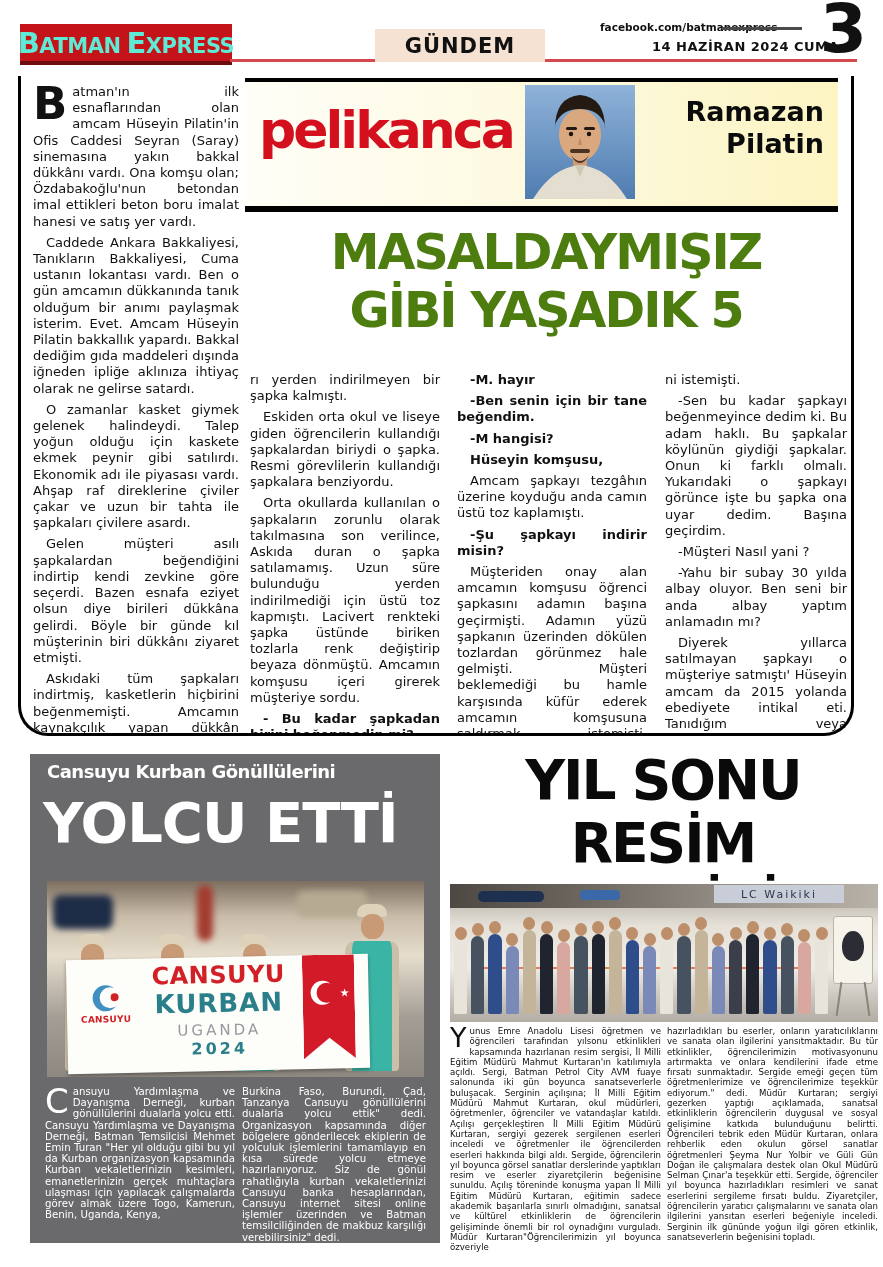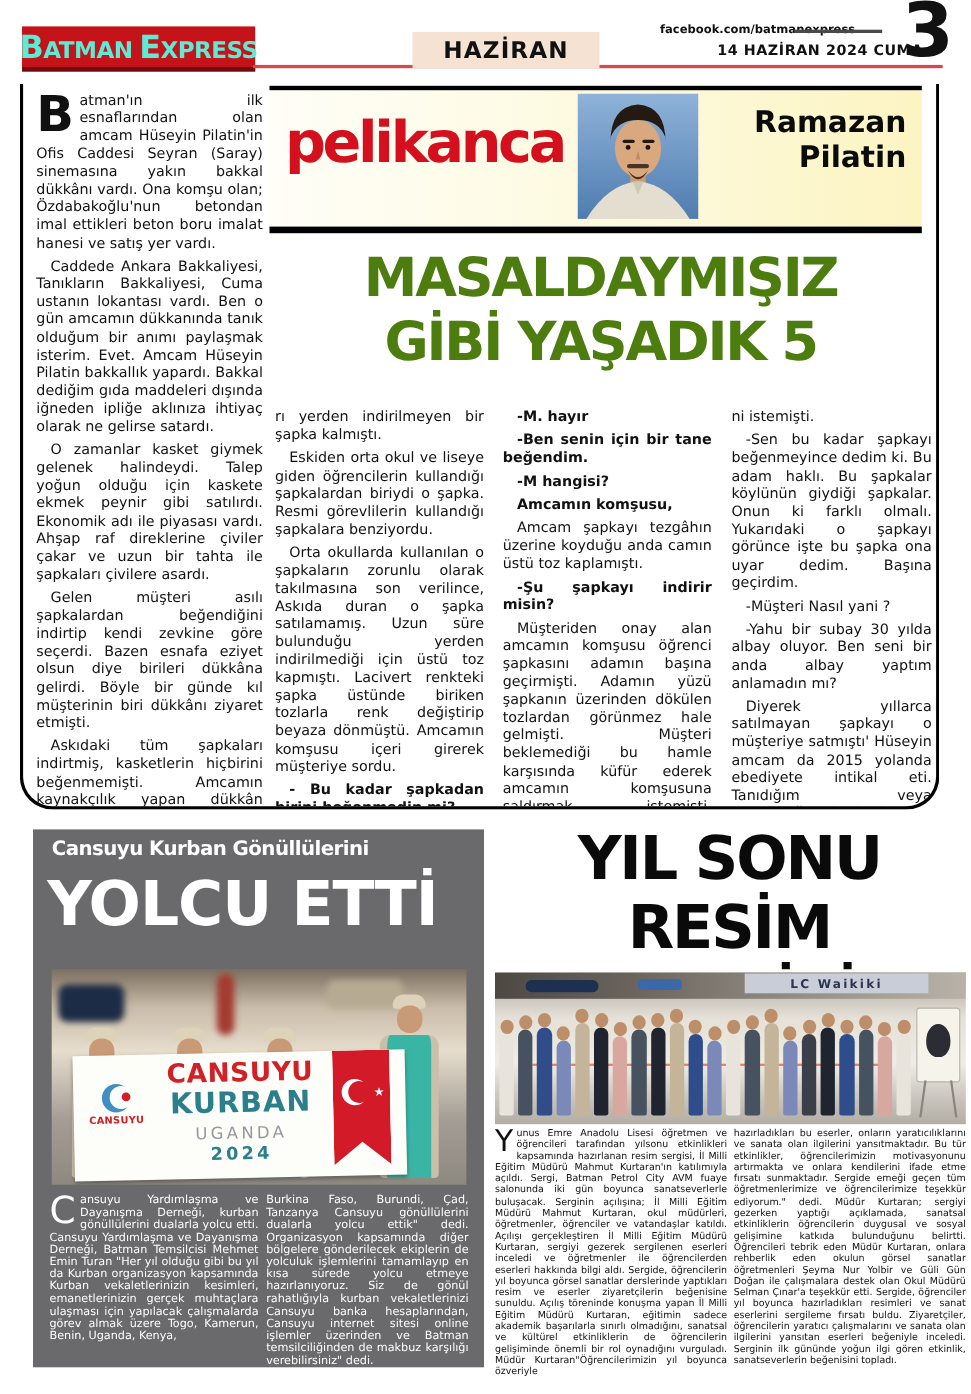--- a/index.html
+++ b/index.html
@@ -120,23 +120,23 @@
   }
   .s-photo{
     position:absolute;left:450px;top:884px;width:428px;height:138px;overflow:hidden;
     background:linear-gradient(180deg,#aaa49a 0%,#e5e1d8 30%,#efece6 60%,#c6c1b9 85%,#b2ada5 100%);
   }
   .s-ceiling{position:absolute;left:0;top:0;width:100%;height:24px;
     background:linear-gradient(90deg,#4d4842 0%,#6b655e 30%,#948e86 65%,#b8b2a8 100%);}
   .sign1{position:absolute;left:28px;top:7px;width:66px;height:11px;background:#1d3050;border-radius:5px;}
   .sign2{position:absolute;left:130px;top:6px;width:40px;height:10px;background:#3a68a8;border-radius:4px;}
   .lcband{
-    position:absolute;right:34px;top:1px;width:167px;height:18px;background:#c9cdd8;
+    position:absolute;right:34px;top:1px;width:130px;height:18px;background:#c9cdd8;
     display:flex;align-items:center;justify-content:center;
-    font-size:11px;font-weight:700;letter-spacing:2px;color:#2e3550;
+    font-size:11px;font-weight:400;letter-spacing:2px;color:#2e3550;
   }
   .ribbon-line{position:absolute;left:8%;right:16%;top:60%;height:2px;background:#e05a34;opacity:.75;}
   .crowd{position:absolute;left:4px;right:50px;bottom:8px;display:flex;align-items:flex-end;gap:4px;}
   .pp{flex:1;height:74px;border-radius:7px 7px 2px 2px;background:#3a3f4a;position:relative;}
   .pp::before{content:"";position:absolute;top:-13px;left:50%;transform:translateX(-50%);
     width:12px;height:13px;border-radius:50%;background:#bd8e6a;}
   .pp:nth-child(3n){background:#20242e;height:80px;}
   .pp:nth-child(3n+1){background:#e8e4dc;}
   .pp:nth-child(4n){background:#7a89b8;height:68px;}
   .pp:nth-child(5n){background:#c3b49a;height:84px;}
@@ -162,21 +162,21 @@
   .s-drop{float:left;font-size:27px;line-height:21px;font-weight:400;padding:1px 3px 0 0;}
 </style>
 </head>
 <body>
 
 <div class="logo">
   <span class="logo-word">Batman</span>
   <span class="logo-word">Express</span>
 </div>
 <div class="red-rule"></div>
-<div class="section-box">HAZİRAN</div>
+<div class="section-box">GÜNDEM</div>
 <div class="fb-text">facebook.com/batmanexpress</div>
 <div class="fb-rule"></div>
 <div class="date-text">14 HAZİRAN 2024 CUMA</div>
 <div class="page-num">3</div>
 
 <div class="top-article">
 
   <div class="masthead">
     <div class="masthead-title">pelikanca</div>
     <div class="portrait">
@@ -225,21 +225,21 @@
     <p class="para ni">rı yerden indirilmeyen bir şapka kalmıştı.</p>
     <p class="para">Eskiden orta okul ve liseye giden öğrencilerin kullandığı şapkalardan biriydi o şapka. Resmi görevlilerin kullandığı şapkalara benziyordu.</p>
     <p class="para">Orta okullarda kullanılan o şapkaların zorunlu olarak takılmasına son verilince, Askıda duran o şapka satılamamış. Uzun süre bulunduğu yerden indirilmediği için üstü toz kapmıştı. Lacivert renkteki şapka üstünde biriken tozlarla renk değiştirip beyaza dönmüştü. Amcamın komşusu içeri girerek müşteriye sordu.</p>
     <p class="para bold">- Bu kadar şapkadan birini beğenmedin mi?</p>
   </div>
 
   <div class="col col-3">
     <p class="para bold">-M. hayır</p>
     <p class="para bold">-Ben senin için bir tane beğendim.</p>
     <p class="para bold">-M hangisi?</p>
-    <p class="para bold">Amcamın komşusu,</p>
+    <p class="para bold">Hüseyin komşusu,</p>
     <p class="para">Amcam şapkayı tezgâhın üzerine koyduğu anda camın üstü toz kaplamıştı.</p>
     <p class="para bold">-Şu şapkayı indirir misin?</p>
     <p class="para">Müşteriden onay alan amcamın komşusu öğrenci şapkasını adamın başına geçirmişti. Adamın yüzü şapkanın üzerinden dökülen tozlardan görünmez hale gelmişti. Müşteri beklemediği bu hamle karşısında küfür ederek amcamın komşusuna saldırmak istemişti. Amcamın komşusu müşteriyi sakinleştirmiş. Müşteriden onu dinlemesi-</p>
   </div>
 
   <div class="col col-4">
     <p class="para ni">ni istemişti.</p>
     <p class="para">-Sen bu kadar şapkayı beğenmeyince dedim ki. Bu adam haklı. Bu şapkalar köylünün giydiği şapkalar. Onun ki farklı olmalı. Yukarıdaki o şapkayı görünce işte bu şapka ona uyar dedim. Başına geçirdim.</p>
     <p class="para">-Müşteri Nasıl yani ?</p>
     <p class="para">-Yahu bir subay 30 yılda albay oluyor. Ben seni bir anda albay yaptım anlamadın mı?</p>

